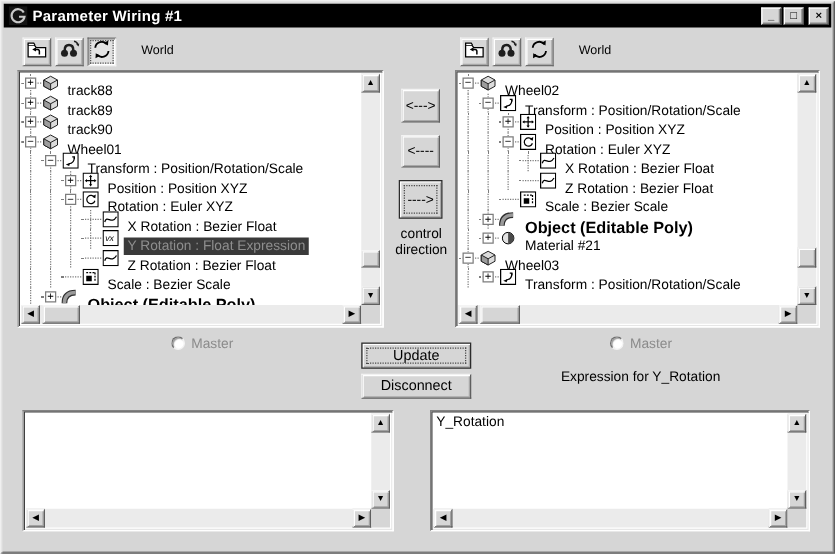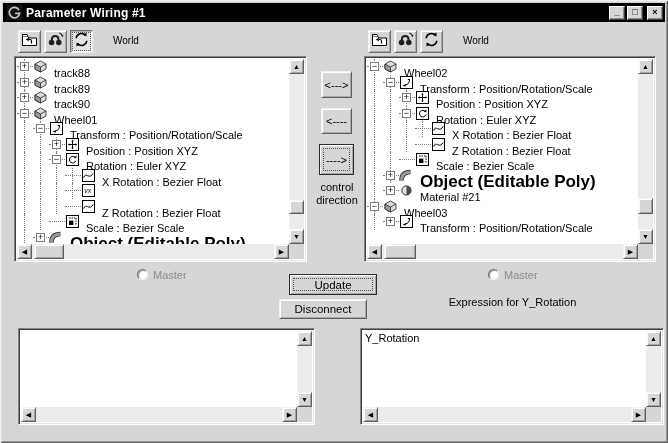--- a/index.html
+++ b/index.html
@@ -37,21 +37,21 @@
   .trow{display:flex;align-items:center;height:15.5px;white-space:nowrap;position:relative;cursor:default;}
   .tcell{width:16px;height:15.5px;flex:0 0 auto;position:relative;}
   .tcell.vline::before{content:"";position:absolute;left:7px;top:0;bottom:0;border-left:1px dotted #7d7d7d;}
   .tcell.conn::after{content:"";position:absolute;left:0;right:0;top:7px;border-top:1px dotted #7d7d7d;}
   .toggle{position:absolute;left:3px;top:3px;width:9px;height:9px;background:#fff;border:1px solid #7d7d7d;
     font-size:9px;line-height:7px;text-align:center;color:#000;z-index:2;cursor:default;}
   .ticon{width:15px;height:13px;flex:0 0 auto;margin-right:3px;display:flex;align-items:center;justify-content:center;}
   .ticon svg{width:13px;height:13px;}
   .ticon.wide svg{width:15px;height:13px;}
   .tlabel{font-size:11px;color:#000;padding:1px 3px;margin-top:13px;}
-  .trow.bold .tlabel{font-weight:bold;font-size:17px;}
+  .trow.bold .tlabel{font-weight:bold;font-size:13px;}
   .trow.selected .tlabel{background:var(--sel-bg);color:var(--sel-fg);}
   .trow.selected.icon-hl .ticon{background:var(--sel-bg);}
   .trow.selected.icon-hl{background:linear-gradient(var(--sel-bg),var(--sel-bg)) no-repeat;background-size:0;}
   
   .sb-v{position:absolute;top:2px;right:2px;bottom:17px;width:15px;background:#ebebeb;}
   .sb-h{position:absolute;left:2px;bottom:2px;right:17px;height:15px;background:#ebebeb;}
   .sb-corner{position:absolute;right:2px;bottom:2px;width:15px;height:15px;background:#d6d6d6;}
   .sb-btn{position:absolute;width:15px;height:15px;background:#d6d6d6;border:1px solid;
     border-color:#f4f4f4 #5f5f5f #5f5f5f #f4f4f4;box-shadow:inset 1px 1px 0 #fff, inset -1px -1px 0 #a2a2a2;
     font-size:7px;line-height:13px;text-align:center;color:#000;cursor:default;}
@@ -211,20 +211,21 @@
           <span class="tcell vline"></span>
           <span class="tcell vline"></span>
           <span class="tcell vline"></span>
           <span class="tcell conn vline"></span>
           <span class="ticon">
             <svg viewBox="0 0 13 13">
               <rect x=".5" y=".5" width="12" height="12" fill="#fff" stroke="#000"></rect>
               <text x="2.2" y="9.2" font-size="7" font-style="italic" font-family="Liberation Serif,serif" fill="#000">vx</text>
             </svg>
           </span>
+          <span class="tlabel">Y Rotation : Float Expression</span>
         </div>
         <div class="trow">
           <span class="tcell vline"></span>
           <span class="tcell vline"></span>
           <span class="tcell vline"></span>
           <span class="tcell conn"></span>
           <span class="ticon">
             <svg viewBox="0 0 13 13">
               <rect x=".5" y=".5" width="12" height="12" fill="#fff" stroke="#000"></rect>
               <path d="M1.8 8.6 C3.6 2.2 7.2 11.4 11.2 4.4" fill="none" stroke="#000"></path>
@@ -444,38 +445,38 @@
   <div class="ctl-btn default" style="left:319px;top:144px;width:35px;height:31px;">----&gt;</div>
   <div class="caption" style="left:303px;top:181px;width:68px;">control</div>
   <div class="caption" style="left:303px;top:194px;width:68px;">direction</div>
 
   <span class="radio" style="left:137px;top:269px;"></span>
   <span class="gray-label" style="left:153px;top:269px;">Master</span>
   <span class="radio" style="left:488px;top:269px;"></span>
   <span class="gray-label" style="left:504px;top:269px;">Master</span>
 
   <div class="ctl-btn default push" style="left:289px;top:274px;width:88px;height:21px;">Update</div>
-  <div class="ctl-btn push" style="left:279px;top:299px;width:88px;height:20px;">Disconnect</div>
+  <div class="ctl-btn push" style="left:289px;top:299px;width:88px;height:20px;">Disconnect</div>
 
   <div class="caption" style="left:395px;top:296px;width:235px;">Expression for Y_Rotation</div>
 
   <div class="sunken" style="left:18px;top:328px;width:297px;height:97px;">
     <div class="edit-text"></div>
     <div class="sb-v">
       <span class="sb-btn" style="left:0;top:0;">▲</span>
       <span class="sb-btn" style="left:0;bottom:0;">▼</span>
     </div>
     <div class="sb-h">
       <span class="sb-btn" style="left:0;top:0;">◀</span>
       <span class="sb-btn" style="right:0;top:0;">▶</span>
     </div>
     <div class="sb-corner"></div>
   </div>
 
-  <div class="sunken" style="left:360px;top:328px;width:304px;height:97px;">
+  <div class="sunken" style="left:344px;top:328px;width:304px;height:97px;">
     <div class="edit-text">Y_Rotation</div>
     <div class="sb-v">
       <span class="sb-btn" style="left:0;top:0;">▲</span>
       <span class="sb-btn" style="left:0;bottom:0;">▼</span>
     </div>
     <div class="sb-h">
       <span class="sb-btn" style="left:0;top:0;">◀</span>
       <span class="sb-btn" style="right:0;top:0;">▶</span>
     </div>
     <div class="sb-corner"></div>

